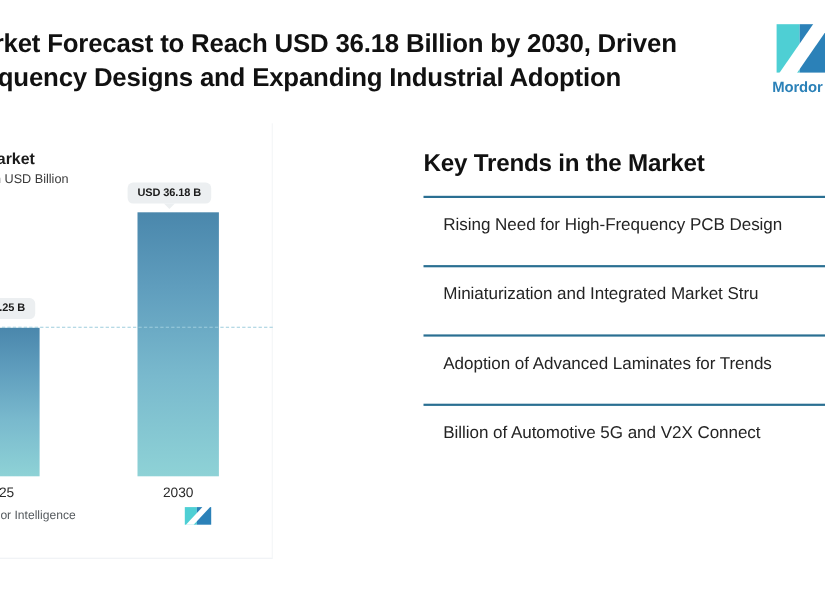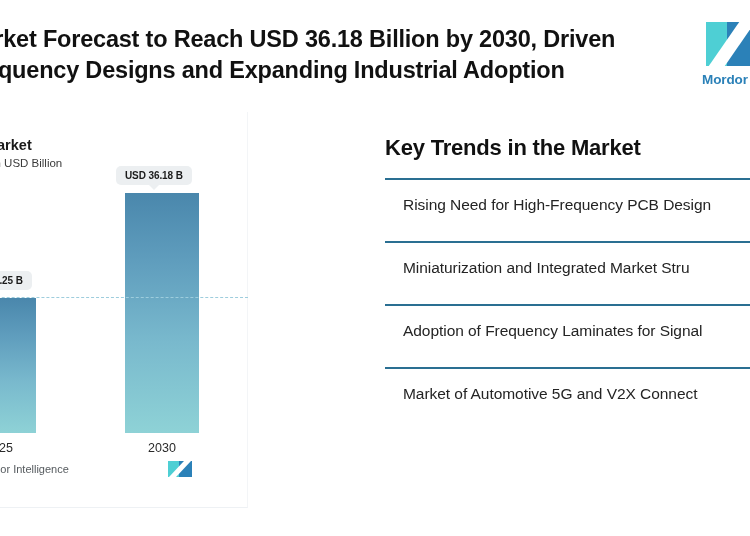--- a/index.html
+++ b/index.html
@@ -274,19 +274,19 @@
   <div class="trends-title">Key Trends in the Market</div>
 
   <div class="trend-list">
     <div class="trend-item">
       <div class="trend-text">Rising Need for High-Frequency PCB Design</div>
     </div>
     <div class="trend-item">
       <div class="trend-text">Miniaturization and Integrated Market Stru</div>
     </div>
     <div class="trend-item">
-      <div class="trend-text">Adoption of Frequency Laminates for Signal</div>
-    </div>
-    <div class="trend-item">
-      <div class="trend-text">Market of Automotive 5G and V2X Connect</div>
+      <div class="trend-text">Adoption of Advanced Laminates for Trends</div>
+    </div>
+    <div class="trend-item">
+      <div class="trend-text">Billion of Automotive 5G and V2X Connect</div>
     </div>
   </div>
 </div>
 
 </body></html>

